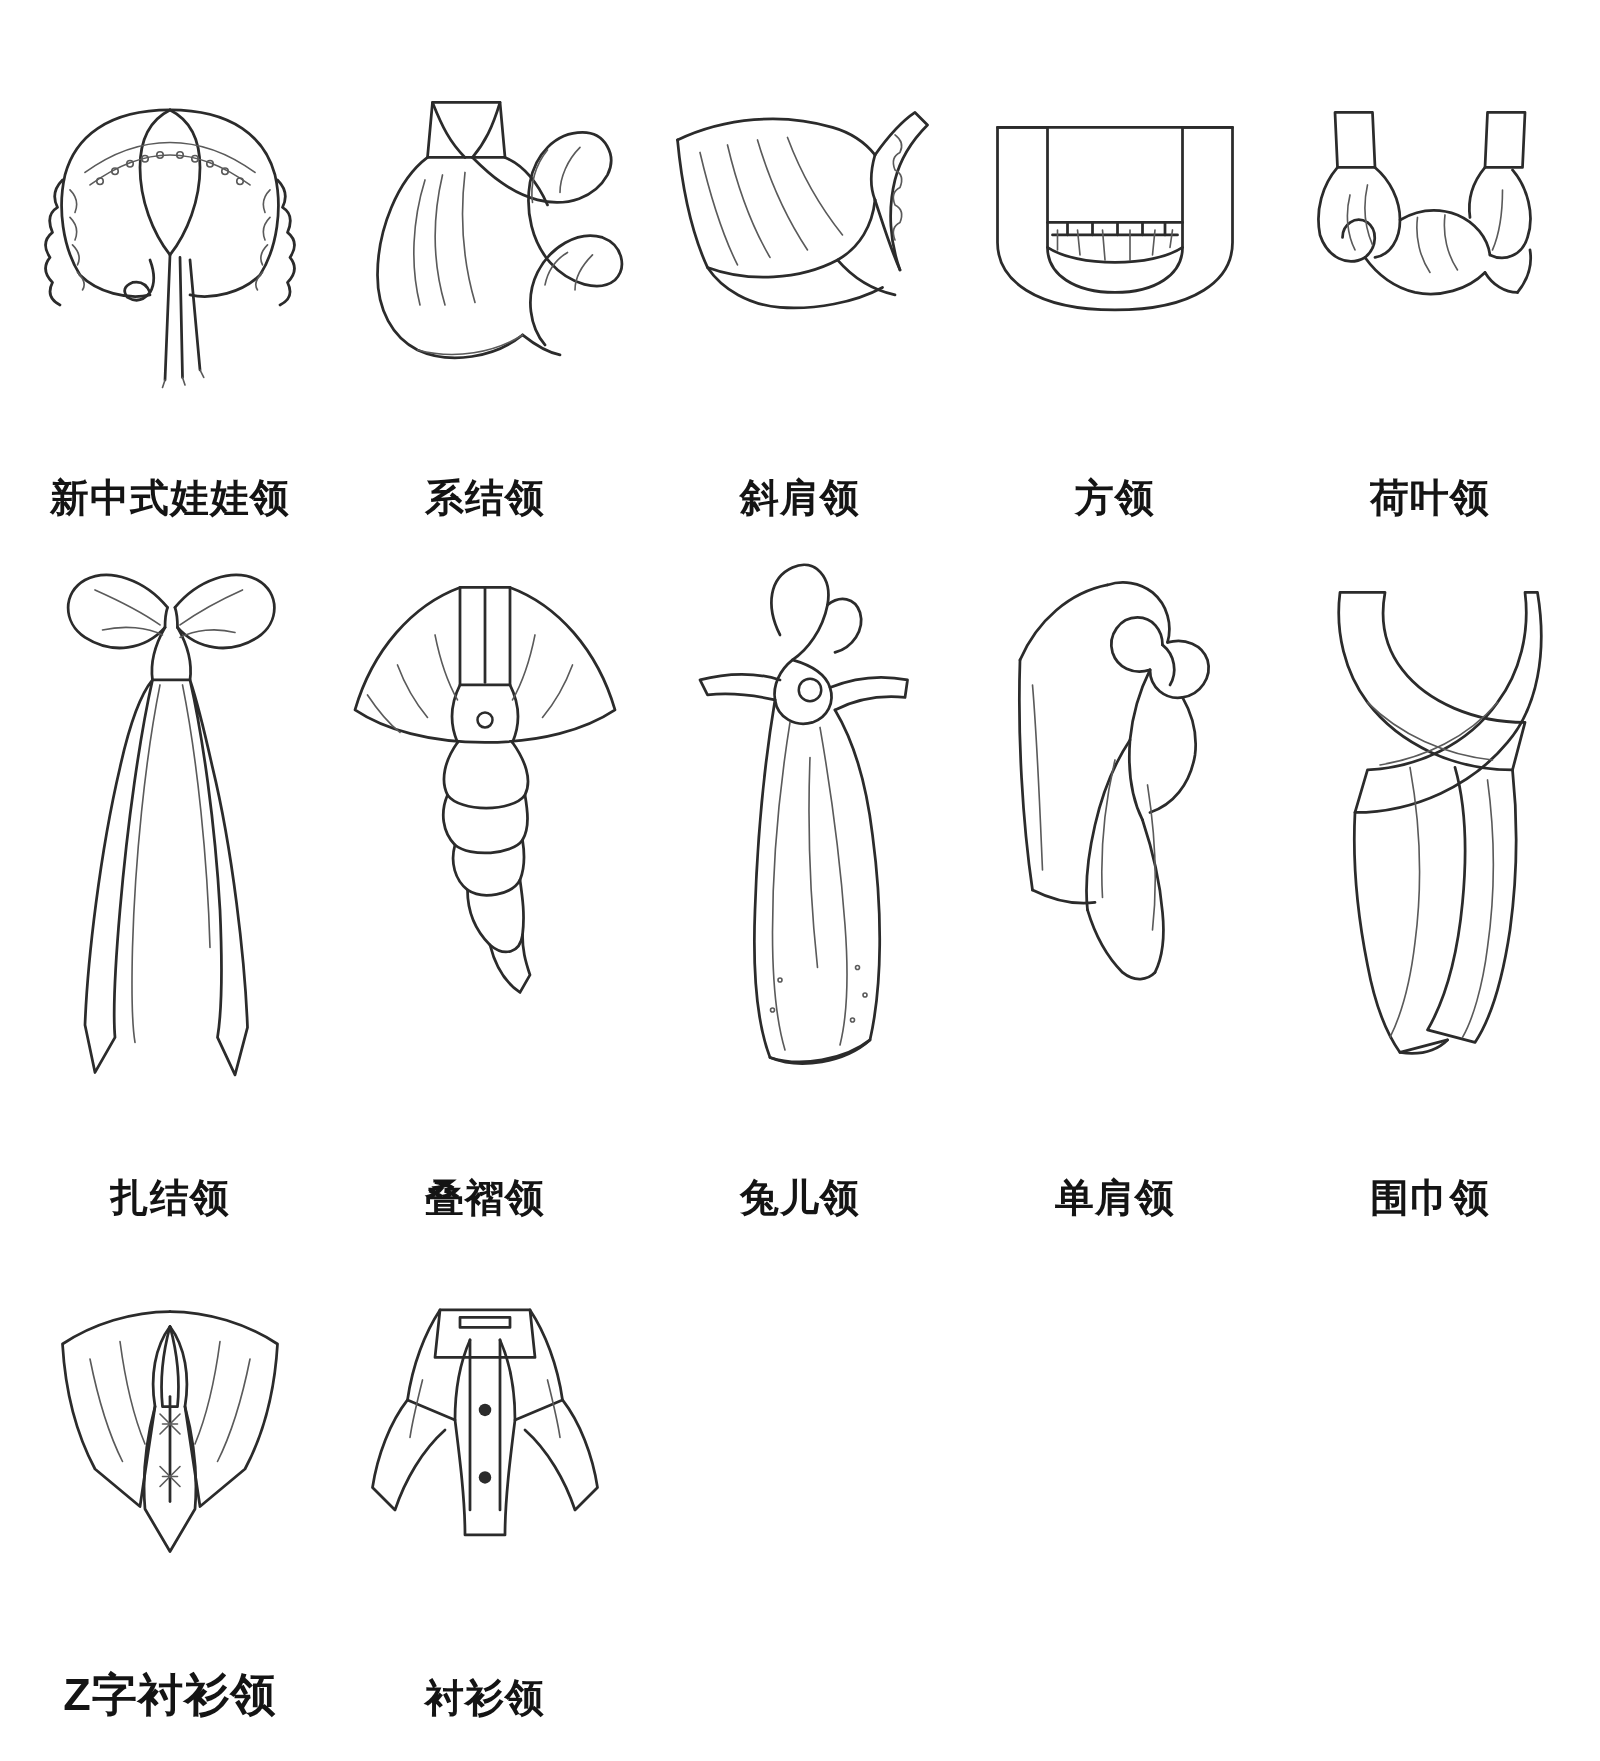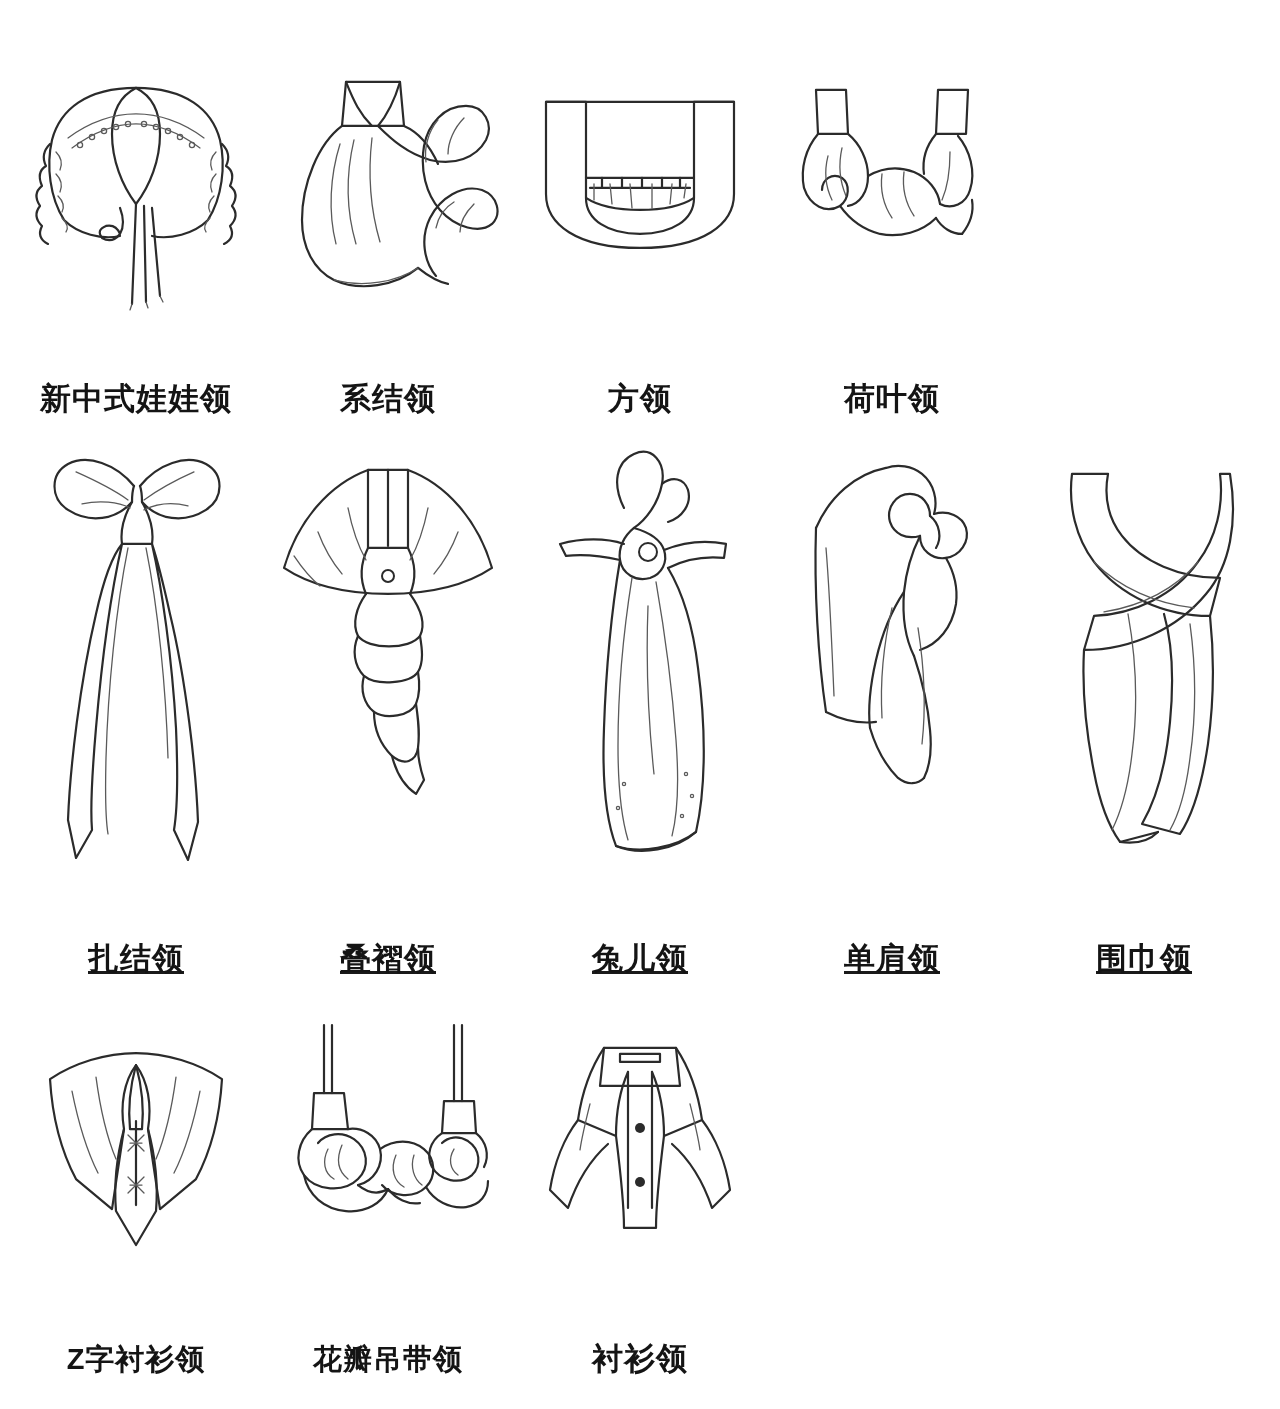--- a/index.html
+++ b/index.html
@@ -22,21 +22,21 @@
     display: flex;
     flex-direction: column;
     justify-content: flex-start;
   }
   .row {
     display: grid;
     grid-template-columns: repeat(5, 1fr);
     align-items: end;
   }
   .row-1 { height: 400px; }
-  .row-2 { height: 560px; text-decoration: underline; }
+  .row-2 { height: 560px; }
   .row-3 { height: 400px; }
 
   .cell {
     display: flex;
     flex-direction: column;
     align-items: center;
     justify-content: flex-end;
     height: 100%;
     box-sizing: border-box;
     padding: 0 6px 8px 6px;
@@ -59,21 +59,21 @@
     margin-top: 6px;
     font-size: 31px;
     font-weight: bold;
     letter-spacing: 1px;
     line-height: 1.1;
     text-align: center;
     color: #141414;
     white-space: nowrap;
   }
   .caption.small {
-    font-size: 29px;
+    font-size: 36px;
   }
   
   .ink {
     fill: none;
     stroke: #2b2b2b;
     stroke-width: 2.2;
     stroke-linecap: round;
     stroke-linejoin: round;
   }
   .ink-thin {
@@ -143,20 +143,36 @@
           <path class="ink-thin" d="M72 96 C62 128 60 164 68 196 M86 92 C78 126 78 162 88 196 M104 90 C100 124 102 160 112 194"></path>
           <path class="ink-thin" d="M170 72 C160 84 156 100 158 114 M196 70 C186 80 180 94 180 106"></path>
           <path class="ink-thin" d="M186 154 C176 160 170 170 168 180 M206 156 C198 164 192 174 192 184"></path>
           <path class="ink" d="M150 220 C160 228 170 234 180 236"></path>
           <path class="ink-thin" d="M66 232 C96 240 128 234 150 220"></path>
         </svg>
       </div>
       <div class="caption">系结领</div>
     </div>
 
+    <div class="cell">
+      <div class="art">
+        <svg viewBox="0 0 240 260" preserveAspectRatio="xMidYMid meet">
+          <path class="ink" d="M22 64 C60 46 106 42 146 54 C160 58 172 66 180 76"></path>
+          <path class="ink" d="M22 64 C26 106 34 140 46 166 C78 178 120 176 150 160 C168 150 178 132 180 112"></path>
+          <path class="ink-thin" d="M40 74 C48 108 58 140 70 164 M62 68 C70 102 82 134 96 158 M86 64 C96 98 110 128 126 152 M110 62 C122 94 138 120 154 140"></path>
+          <path class="ink" d="M180 76 C176 90 176 102 180 112"></path>
+          <path class="ink" d="M180 76 C190 62 200 50 212 42 L222 52 C210 64 200 80 196 96 C190 120 192 146 200 168"></path>
+          <path class="ink" d="M180 112 C186 130 192 150 200 168"></path>
+          <path class="ink-thin" d="M196 60 q8 6 4 14 q-8 4 -4 14 q8 4 4 14 q-8 4 -4 14 q8 4 4 14 q-8 4 -4 14"></path>
+          <path class="ink" d="M150 160 C162 174 178 184 196 188"></path>
+          <path class="ink" d="M46 166 C58 184 80 196 104 198 C132 200 164 194 186 182"></path>
+        </svg>
+      </div>
+      <div class="caption">斜肩领</div>
+    </div>
 
     <div class="cell">
       <div class="art">
         <svg viewBox="0 0 240 260" preserveAspectRatio="xMidYMid meet">
           <path class="ink" d="M26 54 L214 54 L214 146 C214 176 184 200 120 200 C56 200 26 176 26 146 Z"></path>
           <path class="ink" d="M26 54 L66 54 L66 150 C66 172 88 186 120 186 C152 186 174 172 174 150 L174 54 L214 54"></path>
           <path class="ink" d="M66 130 L174 130"></path>
           <path class="ink" d="M70 140 L170 140"></path>
           <path class="ink" d="M82 130 L82 140 M102 130 L102 140 M122 130 L122 140 M142 130 L142 140 M160 130 L160 140"></path>
           <path class="ink-thin" d="M74 136 L74 152 M90 136 L92 156 M110 136 L112 160 M132 136 L132 160 M152 136 L150 156 M166 136 L164 150"></path>
@@ -301,41 +317,20 @@
           <path class="ink" d="M120 56 C114 78 112 100 114 120 L126 120 C128 100 126 78 120 56Z"></path>
           <path class="ink-thin" d="M56 82 C62 112 70 140 82 164 M80 68 C84 98 90 126 100 150 M184 82 C178 112 170 140 158 164 M160 68 C156 98 150 126 140 150"></path>
           <path class="ink" d="M120 112 L120 196"></path>
           <path class="ink-thin" d="M112 126 l16 16 M128 126 l-16 16 M112 168 l16 16 M128 168 l-16 16"></path>
           <path class="ink-thin" d="M114 134 l12 0 M114 176 l12 0"></path>
         </svg>
       </div>
       <div class="caption small">Z字衬衫领</div>
     </div>
 
-    <div class="cell">
-      <div class="art">
-        <svg viewBox="0 0 240 260" preserveAspectRatio="xMidYMid meet">
-          <path class="ink" d="M56 16 L56 84 M64 16 L64 84"></path>
-          <path class="ink" d="M186 16 L186 92 M194 16 L194 92"></path>
-          <path class="ink" d="M46 84 L76 84 L80 120 L44 120 Z"></path>
-          <path class="ink" d="M176 92 L206 92 L208 124 L174 124 Z"></path>
-          <path class="ink" d="M44 120 C30 132 26 152 36 166 C48 182 76 184 90 170 C102 158 100 140 86 130 C74 122 58 124 50 134"></path>
-          <path class="ink" d="M80 120 C94 118 108 126 112 140 C116 156 106 172 90 176"></path>
-          <path class="ink" d="M112 140 C126 130 144 130 156 140 C168 150 168 168 158 178 C146 190 124 188 114 176"></path>
-          <path class="ink" d="M174 124 C162 132 158 146 164 158 C172 172 192 176 204 166 C214 156 212 140 200 132 C190 126 180 128 174 134"></path>
-          <path class="ink" d="M208 124 C218 132 222 146 216 158"></path>
-          <path class="ink" d="M36 166 C40 186 56 200 78 202 C98 204 114 194 120 180"></path>
-          <path class="ink" d="M158 178 C166 192 182 200 198 198 C212 196 220 186 220 172"></path>
-          <path class="ink-thin" d="M60 140 C54 152 56 164 66 170 M74 136 C68 150 70 162 80 170 M128 146 C122 160 126 172 136 178 M146 146 C142 158 146 170 154 176 M186 140 C180 150 182 160 190 166"></path>
-          <path class="ink" d="M120 180 C128 190 140 196 152 194"></path>
-          <path class="ink" d="M90 176 C100 184 110 186 120 180"></path>
-        </svg>
-      </div>
-      <div class="caption small">花瓣吊带领</div>
-    </div>
 
     <div class="cell">
       <div class="art">
         <svg viewBox="0 0 240 260" preserveAspectRatio="xMidYMid meet">
           <path class="ink" d="M84 40 L156 40 L160 78 L80 78 Z"></path>
           <path class="ink" d="M100 46 L140 46 L140 54 L100 54 Z"></path>
           <path class="ink" d="M84 40 C72 58 62 84 58 112 L96 128 C96 104 100 82 108 64"></path>
           <path class="ink" d="M156 40 C168 58 178 84 182 112 L144 128 C144 104 140 82 132 64"></path>
           <path class="ink" d="M58 112 C44 130 34 156 30 182 L48 200 C56 176 70 152 88 136"></path>
           <path class="ink" d="M182 112 C196 130 206 156 210 182 L192 200 C184 176 170 152 152 136"></path>

